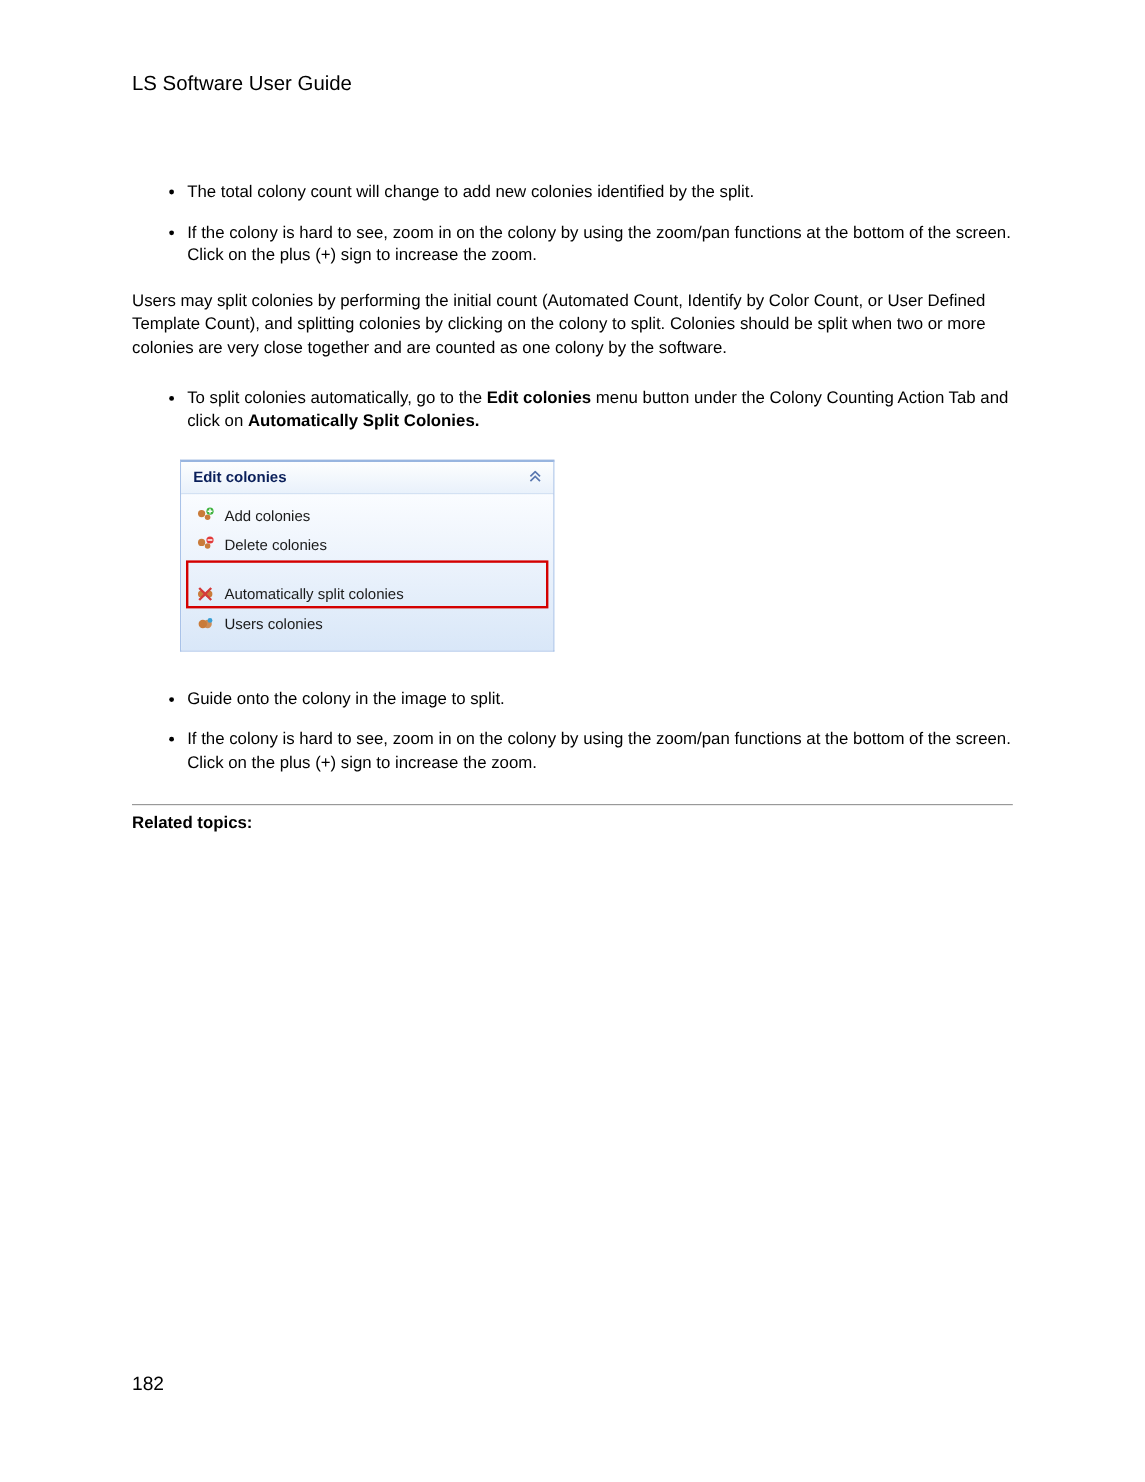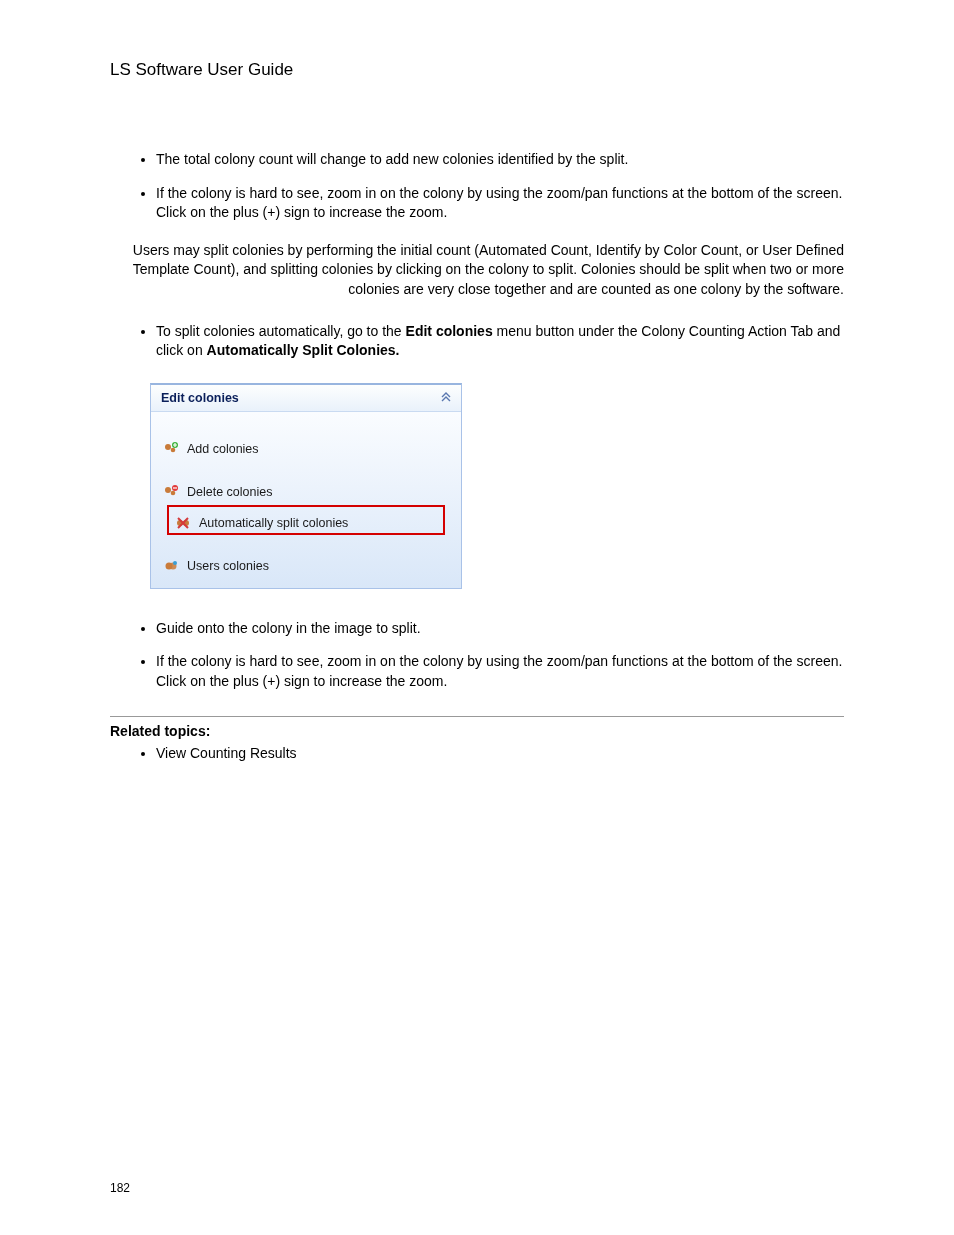--- a/index.html
+++ b/index.html
@@ -31,21 +31,20 @@
     line-height: 1.4;
   }
   h2.section-heading {
     font-size: 19px;
     font-weight: bold;
     margin: 26px 0 18px 0;
   }
   p.body-para {
     margin: 0 0 22px 0;
     line-height: 1.4;
-    text-align: right;
   }
   .bold { font-weight: bold; }
   .panel {
     margin: 22px 0 30px 40px;
     width: 310px;
     border: 1px solid #a9c2e8;
     border-top: 2px solid #98b5df;
     background: #fff;
     font-family: "Segoe UI", Tahoma, Arial, sans-serif;
     font-size: 12.5px;
@@ -70,26 +69,25 @@
   .panel-body {
     padding: 6px 4px 10px 4px;
     background: linear-gradient(#fafcff, #d9e7f8);
   }
   .menu-item {
     display: flex;
     align-items: center;
     padding: 4px 6px 4px 8px;
     color: #1a1a1a;
     gap: 8px;
-    margin-top: 19px;
   }
   .menu-item.highlighted {
     border: 2px solid #d40000;
-    margin: 1px 12px;
-    padding: 8px 4px 2px 6px;
+    margin: 1px 0;
+    padding: 18px 4px 2px 6px;
   }
   .icon {
     width: 16px;
     height: 16px;
     flex-shrink: 0;
   }
   hr.divider {
     border: none;
     border-top: 1px solid #999;
     margin: 24px 0 6px 0;
@@ -102,23 +100,23 @@
   ul.related-list {
     list-style-type: disc;
     padding-left: 46px;
     margin: 0;
   }
   ul.related-list li {
     margin-bottom: 6px;
   }
   .page-number {
     position: absolute;
-    bottom: 40px;
+    bottom: 72px;
     left: 110px;
-    font-size: 12px;
+    font-size: 16px;
   }
 </style>
 </head>
 <body>
 
 <div class="page">
   <div class="header-title">LS Software User Guide</div>
 
   <ul class="bullets">
     <li>The total colony count will change to add new colonies identified by the split.</li>
@@ -195,18 +193,15 @@
     </div>
   </div>
 
   <ul class="bullets">
     <li>Guide onto the colony in the image to split.</li>
     <li>If the colony is hard to see, zoom in on the colony by using the zoom/pan functions at the bottom of the screen.  Click on the plus (+) sign to increase the zoom.</li>
   </ul>
 
   <hr class="divider">
   <div class="related-heading">Related topics:</div>
-  <ul class="related-list">
-    <li>View Counting Results</li>
-  </ul>
 </div>
 
 <div class="page-number">182</div>
 
 </body></html>

